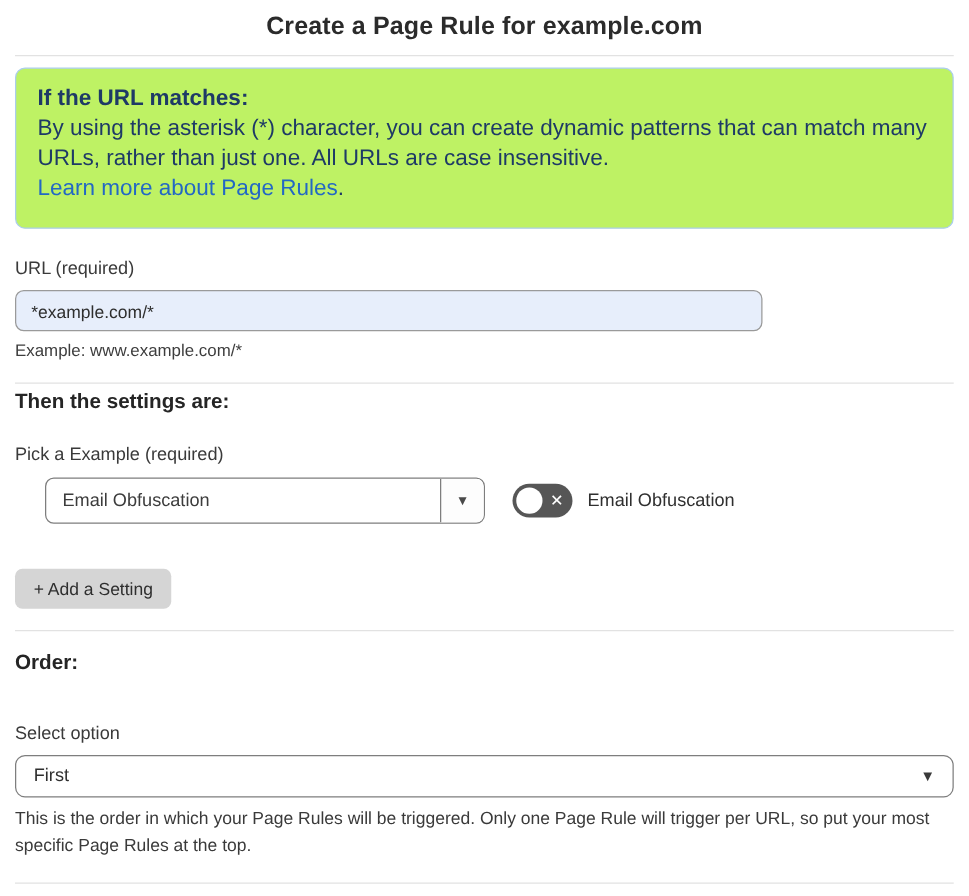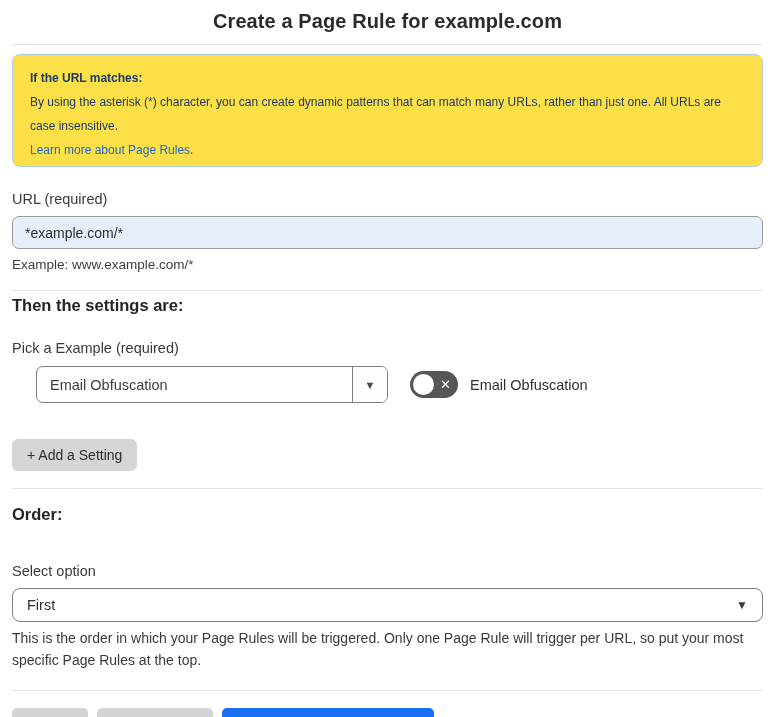--- a/index.html
+++ b/index.html
@@ -14,41 +14,41 @@
 
   .page-title {
     font-size: 20px; font-weight: 700; color: #2b2b2b;
     line-height: 27px; letter-spacing: 0.1px; text-align: center;
   }
   .divider { border: none; border-top: 1px solid #e2e2e2; height: 0; }
   .divider.top { margin-top: 9px; }
 
   .info-box {
     margin-top: 9px;
-    background: #fde047;
+    background: #bef264;
     border: 1px solid #abcdec;
     border-radius: 8px;
-    padding: 11px 17px 4px 17px;
+    padding: 11px 17px 20px 17px;
     color: #1e3a66;
-    font-size: 12px; line-height: 24px;
+    font-size: 18px; line-height: 24px;
   }
   .info-box .info-heading { font-weight: 700; }
   .info-box a {
     color: #2368c4; cursor: pointer;
   }
 
   .field-label {
     font-size: 14.5px; color: #3a3a3a; line-height: 18px;
   }
   .url-label { margin-top: 23px; }
 
   .url-input {
     display: block;
     margin-top: 8px;
-    width: 751px; height: 33px;
+    width: 598px; height: 33px;
     background: #e7eefb;
     border: 1px solid #9a9a9a;
     border-radius: 7px;
     padding: 0 12px;
     font-family: "Liberation Sans", sans-serif;
     font-size: 14px; color: #2e2e2e;
   }
   .helper-text {
     margin-top: 7px;
     font-size: 13.5px; color: #3d3d3d; line-height: 17px;

